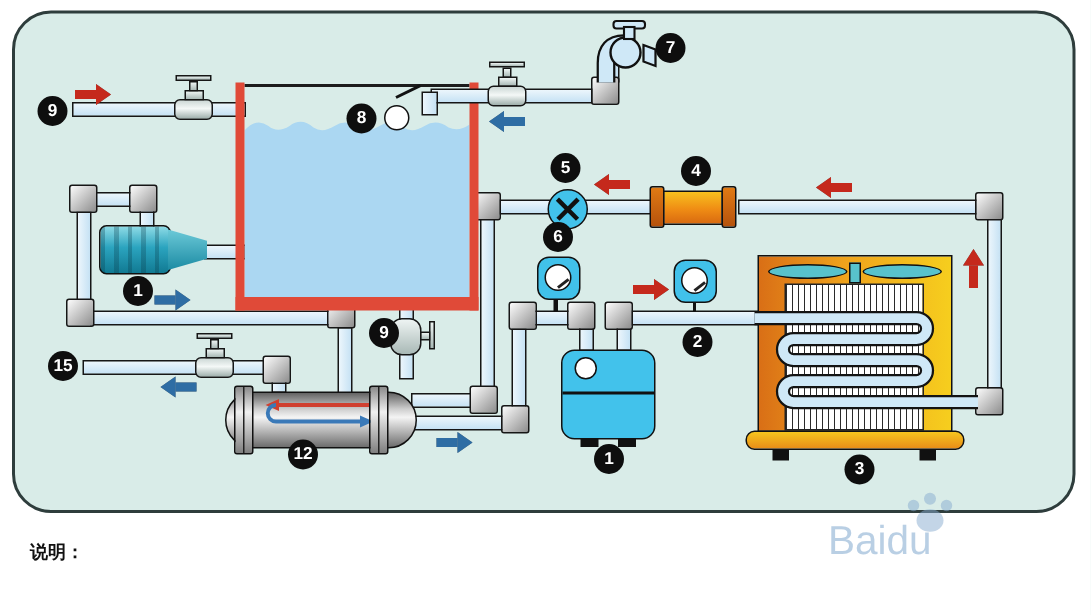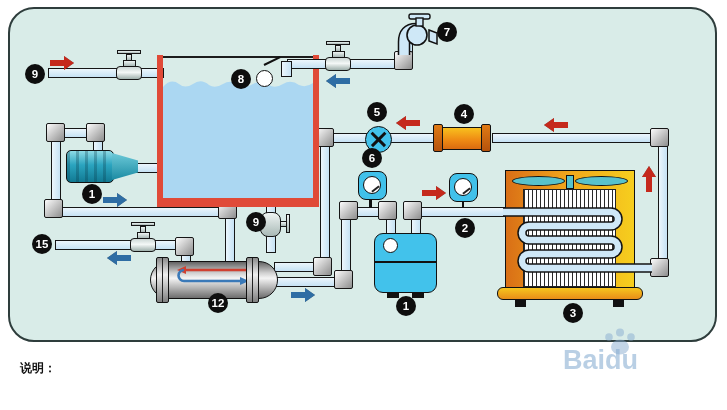--- a/index.html
+++ b/index.html
@@ -125,21 +125,21 @@
       <div class="lbl" style="left: 455px; top: 218px;">2</div>
       <div class="lbl" style="left: 563px; top: 303px;">3</div>
       <div class="lbl" style="left: 454px; top: 104px;">4</div>
       <div class="lbl" style="left: 367px; top: 102px;">5</div>
       <div class="lbl" style="left: 362px; top: 148px;">6</div>
       <div class="lbl" style="left: 437px; top: 22px;">7</div>
       <div class="lbl" style="left: 231px; top: 69px;">8</div>
       <div class="lbl" style="left: 246px; top: 212px;">9</div>
       <div class="lbl" style="left: 82px; top: 184px;">1</div>
       <div class="lbl" style="left: 25px; top: 64px;">9</div>
-      <div class="lbl" style="left: 208px; top: 293px;">12</div>
+      <div class="lbl" style="left: 192px; top: 293px;">12</div>
       <div class="lbl" style="left: 32px; top: 234px;">15</div>
     </div>
 
   <div>
     <div style="position:absolute;left:163px;top:56px;width:150px;height:2px;background:#1c1c1c;"></div>
     <svg style="position:absolute;left:163px;top:74px;" width="150" height="125" viewBox="0 0 150 125">
       <path d="M0 13 Q 8 4 16 10 Q 22 15 30 10 Q 38 4 46 11 Q 52 15 60 10 Q 68 5 76 11 Q 82 15 90 10 Q 98 5 106 11 Q 112 15 120 10 Q 128 5 136 11 Q 143 14 150 9 L150 125 L0 125 Z" fill="#abd7f2"></path>
     </svg>
     <div style="position:absolute;left:157px;top:55px;width:6px;height:152px;background:#e04a38;"></div>
     <div style="position:absolute;left:313px;top:55px;width:6px;height:152px;background:#e04a38;"></div>
@@ -218,21 +218,21 @@
     <path d="M19 47 L19 34 Q19 21 31 21 L38 21" fill="none" stroke="#111" stroke-width="12.5"></path>
     <path d="M19 47 L19 34 Q19 21 31 21 L38 21" fill="none" stroke="#cfe8f7" stroke-width="9.5"></path>
     <circle cx="32" cy="27" r="10" fill="#cfe8f7" stroke="#111" stroke-width="1.6"></circle>
     <rect x="24" y="6" width="21" height="5" rx="2" fill="#cfe8f7" stroke="#111" stroke-width="1.4"></rect>
     <rect x="31" y="10" width="7" height="8" fill="#cfe8f7" stroke="#111" stroke-width="1.4"></rect>
     <polygon points="44,22 52,25 52,36 44,33" fill="#cfe8f7" stroke="#111" stroke-width="1.5"></polygon>
   </svg>
 
   <div class="legend" style="left:20px;top:360px;font-weight:bold;font-size:12px;">说明：</div>
 
-  <div class="wm" style="left:552px;top:345px;font-weight:bold;font-size:27px;color:rgba(128,168,205,.55);margin-left:11px;">Baidu</div>
+  <div class="wm" style="left:552px;top:345px;font-weight:normal;font-size:27px;color:rgba(128,168,205,.55);">Baidu</div>
   <svg class="wm" style="left:604px;top:327px;" width="32" height="30" viewBox="0 0 32 30">
     <ellipse cx="16" cy="20" rx="9" ry="7.5" fill="rgba(135,172,208,.5)"></ellipse>
     <circle cx="5" cy="10" r="3.8" fill="rgba(135,172,208,.5)"></circle>
     <circle cx="16" cy="5.5" r="4" fill="rgba(135,172,208,.5)"></circle>
     <circle cx="27" cy="10" r="3.8" fill="rgba(135,172,208,.5)"></circle>
   </svg>
 
 </div>
 
 </body></html>

